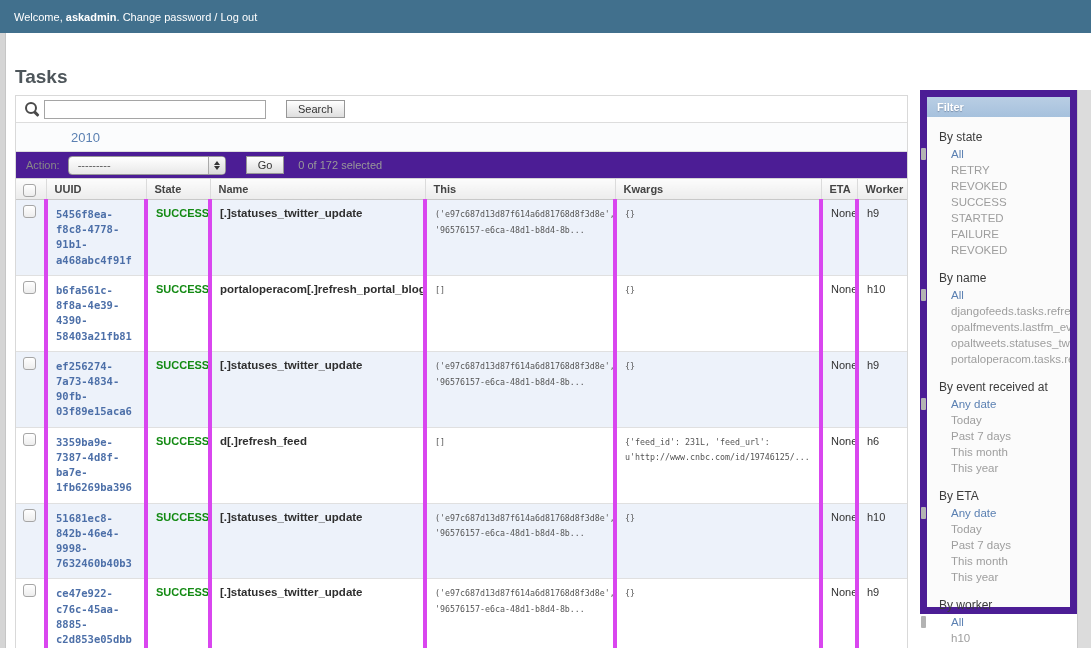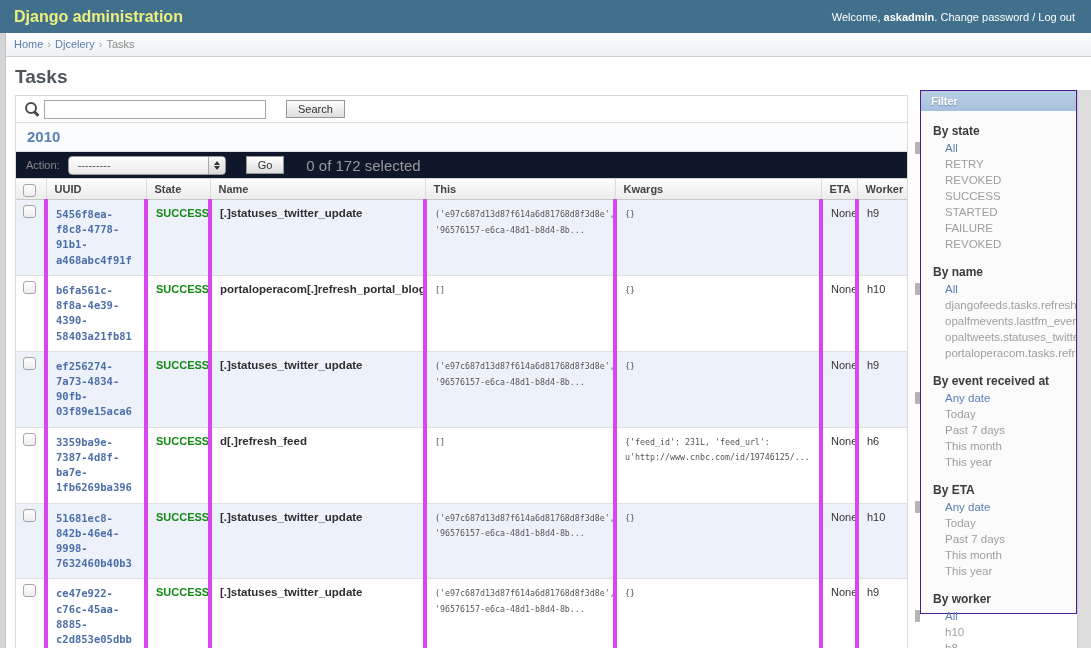--- a/index.html
+++ b/index.html
@@ -44,35 +44,35 @@
   .mag::after{content:'';position:absolute;left:11px;top:10px;width:2.5px;height:6px;
     background:#4A4A4A;transform:rotate(-45deg);border-radius:1px;}
   .search-input{width:222px;height:19px;border:1px solid #A5A5A5;font-size:11px;padding:1px 4px;
     font-family:"Liberation Sans",sans-serif;}
   .btn{margin-left:20px;font-size:11px;color:#333;padding:2px 11px;border:1px solid #979797;
     border-radius:0;background:linear-gradient(#FFFFFF,#DEDEDE);cursor:default;
     font-family:"Liberation Sans",sans-serif;}
 
   
   .date-row{padding:5px 11px;border-bottom:1px solid #DDD;background:#FBFCFD;}
-  .date-row a{color:var(--link);font-weight:bold;font-size:15px;text-decoration:none;}
-
-  
-  .action-row{display:flex;align-items:center;height:27px;padding:0 10px;background:#0f172a;
+  .date-row a{color:var(--link);font-weight:normal;font-size:13px;text-decoration:none;margin-left:44px;}
+
+  
+  .action-row{display:flex;align-items:center;height:27px;padding:0 10px;background:#4c1d95;
     border-bottom:1px solid #D5D5D5;font-size:11px;color:#888;}
   .fake-select{display:flex;align-items:center;justify-content:space-between;width:158px;height:19px;
     margin-left:8px;border:1px solid #989898;border-radius:4px;background:linear-gradient(#FFF,#E8E8E8);
     padding-left:9px;font-size:11px;color:#555;}
   .stepper{width:17px;height:17px;border-left:1px solid #AAA;border-radius:0 3px 3px 0;
     display:flex;flex-direction:column;align-items:center;justify-content:center;gap:1px;
     background:linear-gradient(#F8F8F8,#DADADA);}
   .stepper i{display:block;width:0;height:0;border-left:3.5px solid transparent;border-right:3.5px solid transparent;}
   .tri-up{border-bottom:4px solid #333;}
   .tri-down{border-top:4px solid #333;}
-  .sel-note{margin-left:22px;color:#999;font-size:15px;}
+  .sel-note{margin-left:14px;color:#999;font-size:11px;}
 
   
   table.results{table-layout:fixed;width:100%;border-collapse:collapse;}
   thead th{height:20px;background:linear-gradient(#FCFCFC,#ECECEC);border-bottom:1px solid #C8C8C8;
     border-right:1px solid #DBDBDB;font-size:11px;color:#444;text-align:left;padding:3px 8px;font-weight:bold;}
   thead th:last-child{border-right:none;}
   td{height:67px;vertical-align:top;padding:7px 8px;border-right:4px solid #d946ef;
     border-top:1px solid #E0E0E0;font-size:11px;color:#333;overflow:hidden;}
   td:last-child{border-right:none;}
   tr.alt td{background:var(--row-alt-bg);}
@@ -81,49 +81,45 @@
     border-radius:3px;background:linear-gradient(#FFFFFF,#EDEDED);margin:0;}
   a.uuid{font-family:"DejaVu Sans Mono",monospace;font-weight:bold;font-size:10.5px;line-height:1.45;
     color:#4C6FA8;text-decoration:none;display:block;overflow-wrap:break-word;}
   .state{color:var(--success);font-weight:bold;font-size:11px;}
   td.c-name{font-weight:bold;color:#2F2F2F;font-size:11.5px;}
   td.c-args,td.c-kwargs{font-family:"DejaVu Sans Mono",monospace;font-size:8.3px;color:#555;
     white-space:pre-wrap;line-height:1.9;}
 
   
   .filter-panel{position:absolute;left:920px;top:90px;width:157px;height:524px;
-    background:#FBFBFB;border:1px solid #4c1d95;}
+    background:#FBFBFB;border:7px solid #4c1d95;}
   .filter-header{height:20px;line-height:20px;padding-left:10px;color:#FFF;font-weight:bold;
     font-size:11px;background:linear-gradient(#B9CEE4,var(--filter-header-bg));
     text-shadow:0 1px 1px rgba(90,110,140,.6);}
   .filter-group{margin-top:13px;}
-  .filter-group-title{font-size:12px;font-weight:bold;color:#3B3B3B;padding-left:12px;margin-bottom:2px;}
+  .filter-group-title{font-size:12px;font-weight:normal;color:#3B3B3B;padding-left:12px;margin-bottom:2px;}
   ul.filter-items{list-style:none;margin:0;padding:0;}
   ul.filter-items li{position:relative;line-height:16px;padding-left:12px;}
   ul.filter-items a{display:block;padding-left:12px;font-size:11.5px;color:#9E9E9E;
     text-decoration:none;white-space:nowrap;overflow:hidden;}
   ul.filter-items li.selected a{color:var(--link);}
   ul.filter-items li.selected::before{content:'';position:absolute;left:-6px;top:2px;width:5px;
     height:12px;background:#B3B3B3;border-radius:1px;}
 </style>
 </head>
 <body>
 
 <div id="app">
 
   <header class="topbar">
-    <a class="site-title" href="#">Django administration</a>
     <div class="user-tools">
       <span>Welcome, </span><b>askadmin</b><span>. </span><a href="#">Change password</a><span> / </span><a href="#">Log out</a>
     </div>
   </header>
 
-  <nav class="breadcrumbs">
-    <a href="#">Home</a><span class="sep">›</span><a href="#">Djcelery</a><span class="sep">›</span><span>Tasks</span>
-  </nav>
 
   <div class="strip-left"></div>
   <div class="strip-right"></div>
 
   <main class="content">
     <h1 class="page-title">Tasks</h1>
 
     <div class="module">
 
       <div class="search-row">

